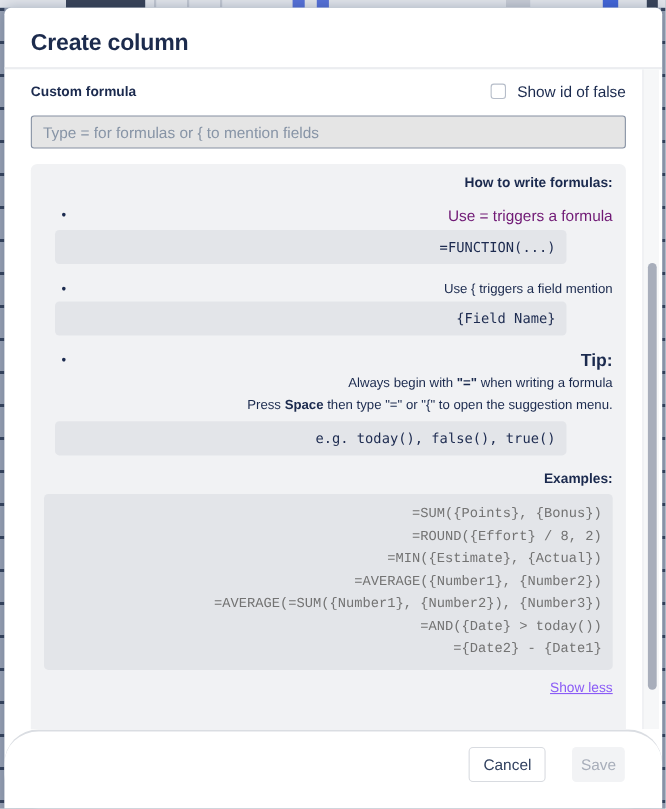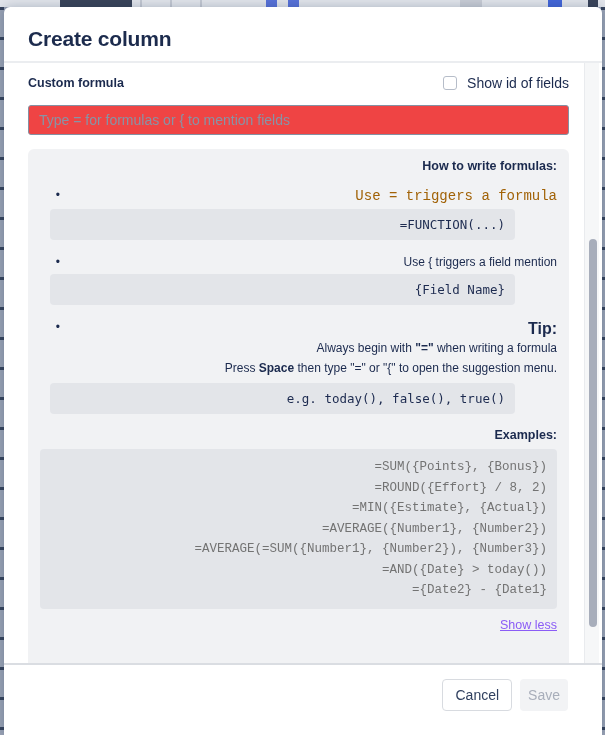--- a/index.html
+++ b/index.html
@@ -54,34 +54,34 @@
   .checkbox-box {
     width:14px; height:14px; border:1.5px solid #b6bdc9; border-radius:3px; background:#fff;
     display:inline-block;
   }
   .checkbox-label { font-size:14px; color:#1b2a4e; }
 
   .formula-input {
     margin-top:14px; width:541px; height:30px;
     border:1.5px solid #8590a2; border-radius:3px;
     padding:0 10px; font-size:14px; color:#1b2a4e;
-    font-family:"Liberation Sans", sans-serif; outline:none; background:#ef4444;
+    font-family:"Liberation Sans", sans-serif; outline:none; background:#e5e5e5;
   }
   .formula-input::placeholder { color:#8794a6; opacity:1; }
 
   .help-panel {
     margin-top:14px; width:541px; background:#f1f2f4; border-radius:6px;
     padding:10px 12px 40px 12px;
     text-align:right;
   }
   .help-heading { font-size:12.5px; font-weight:700; color:#1b2a4e; }
   .bullet { display:flex; margin-top:15px; }
   .bullet-dot { width:14px; margin-left:6px; font-size:12px; color:#1b2a4e; flex:0 0 14px; }
   .bullet-body { flex:1; }
-  .bullet-text-lg { font-size:14px; color:#a16207;font-family:Liberation Mono, monospace; }
+  .bullet-text-lg { font-size:14px; color:#701a75; }
   .bullet-text-sm { font-size:12px; color:#1b2a4e; }
   .tip-label { font-size:16px; font-weight:700; color:#1b2a4e; }
   .tip-line { font-size:12px; color:#1b2a4e; line-height:20px; }
   .tip-line b { font-weight:700; }
   .code-block {
     margin-top:5px; margin-left:-10px; width:507px;
     background:#e3e5e9; border-radius:4px; padding:8px 10px;
     font-family:"DejaVu Sans Mono", monospace; font-size:12.5px; color:#1d2b50;
     white-space:pre;
   }
@@ -104,21 +104,21 @@
     background:#f6f7f8; border-left:1px solid #e9ebee;
   }
   .scroll-thumb {
     position:absolute; right:2px; top:176px; width:8px; height:388px;
     background:#a8aebb; border-radius:4px;
   }
 
   .modal-footer {
     height:72px; border-top:2px solid #dadde2;
     display:flex; justify-content:flex-end; align-items:flex-start;
-    gap:8px; padding:14px 34px 0 24px; background:#fff;
+    gap:24px; padding:14px 34px 0 24px; background:#fff;border-radius:31px;
   }
   .btn {
     height:32px; border-radius:4px; font-size:14px;
     font-family:"Liberation Sans", sans-serif;
     display:inline-flex; align-items:center; justify-content:center; cursor:pointer;
   }
   .btn-cancel {
     min-width:68px; padding:0 12px; background:#fff;
     border:1px solid #d8dbe0; color:#30405f; font-weight:500;
   }
@@ -152,21 +152,21 @@
       <div class="modal-title">Create column</div>
     </div>
 
     <div class="modal-body">
       <div class="content">
 
         <div class="section-row">
           <span class="section-label">Custom formula</span>
           <span class="checkbox-row">
             <span class="checkbox-box"></span>
-            <span class="checkbox-label">Show id of fields</span>
+            <span class="checkbox-label">Show id of false</span>
           </span>
         </div>
 
         <input class="formula-input" type="text" placeholder="Type = for formulas or { to mention fields" style="">
 
         <div class="help-panel">
           <div class="help-heading">How to write formulas:</div>
 
           <div class="bullet">
             <span class="bullet-dot">•</span>

